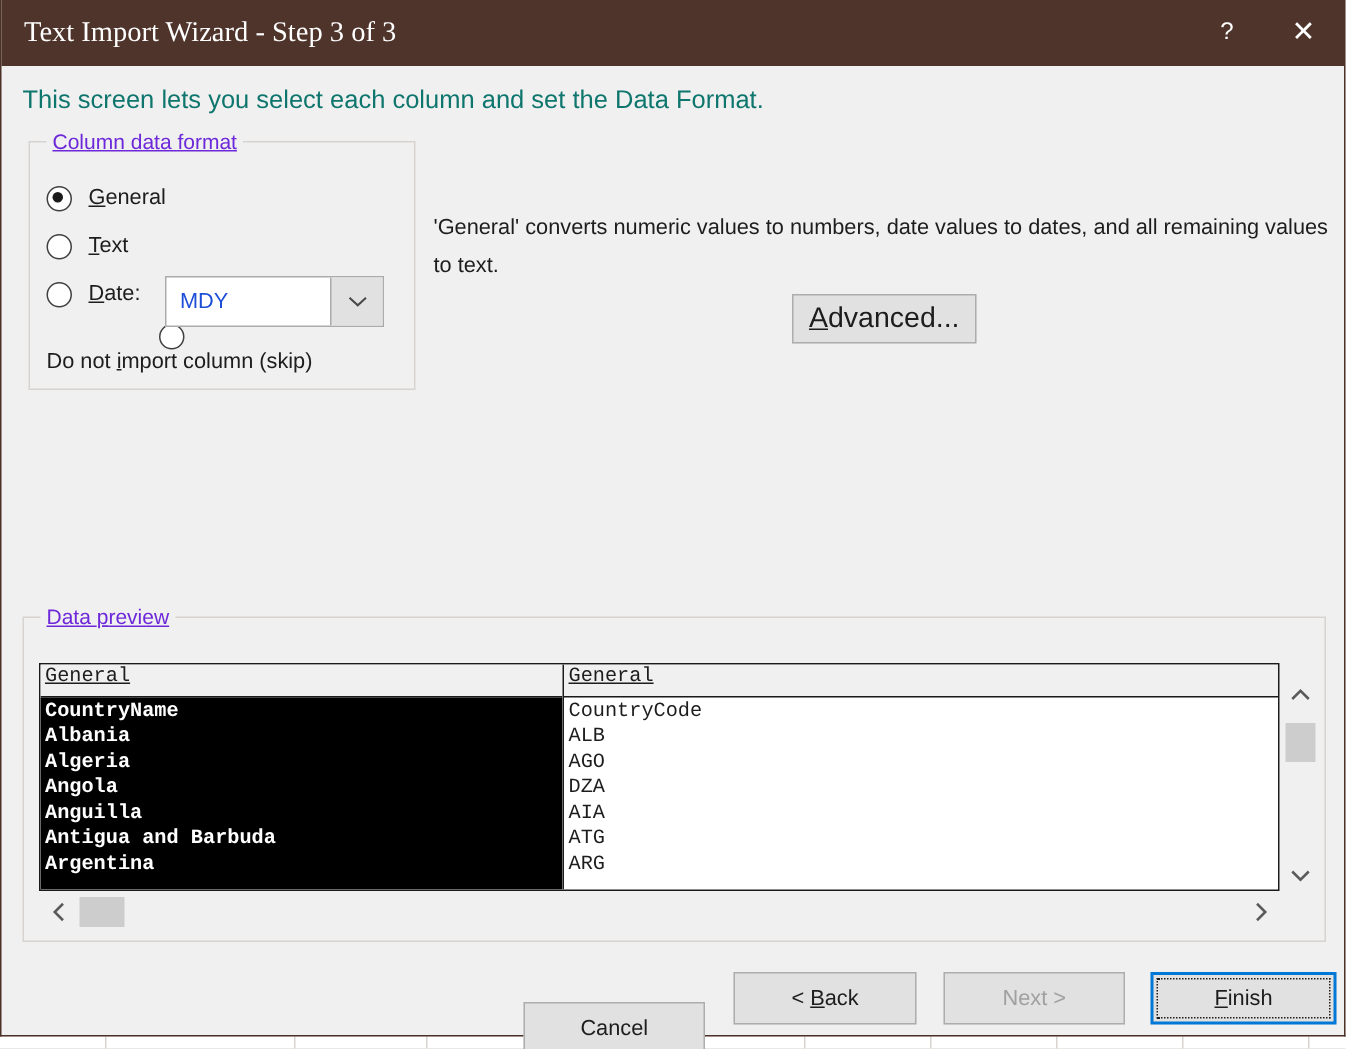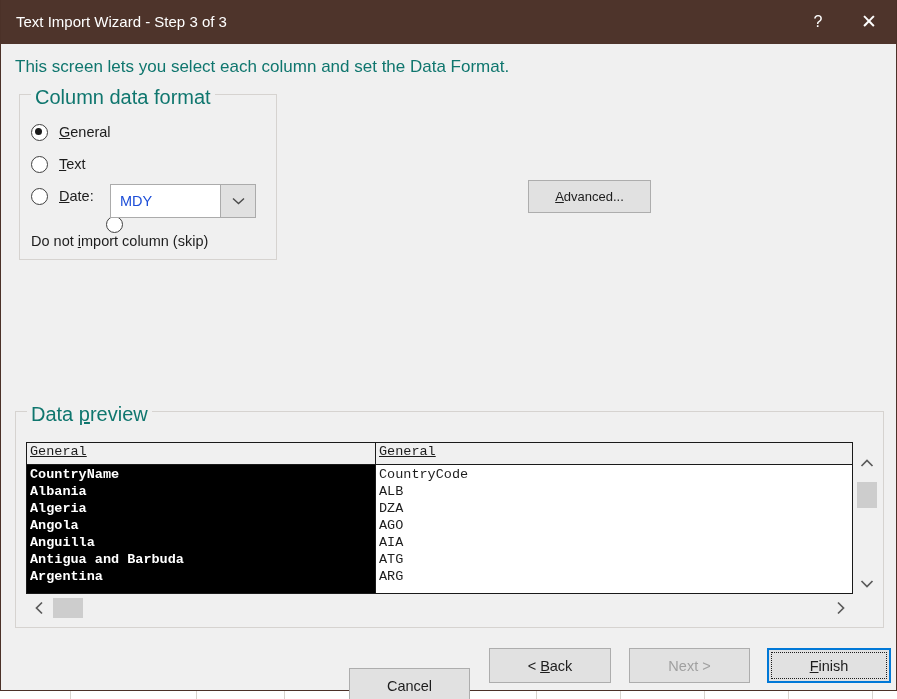--- a/index.html
+++ b/index.html
@@ -45,23 +45,24 @@
   #titlebar {
     position: relative;
     height: 44px;
     background: #4e342b;
     color: #ffffff;
   }
   #title-text {
     position: absolute;
     left: 15px; top: 0;
     line-height: 44px;
-    font-size: 15px;
+    font-size: 19px;
     color: #ffffff;
     white-space: nowrap;
+    font-family: Liberation Serif, serif;
   }
   .title-btn {
     position: absolute;
     top: 0; height: 44px; width: 46px;
     line-height: 44px;
     text-align: center;
     color: #ffffff;
     font-size: 17px;
     cursor: default;
   }
@@ -81,23 +82,24 @@
     position: absolute;
     box-sizing: border-box;
     border: 1px solid #d6d3d0;
     background: transparent;
   }
   .group-legend {
     position: absolute;
     top: -9px; left: 11px;
     background: #f0f0f0;
     padding: 0 4px;
-    font-size: 20px;
-    color: #0f766e;
+    font-size: 14px;
+    color: #6d28d9;
     white-space: nowrap;
+    text-decoration: underline;
   }
 
   #fmt-group { left: 18px; top: 94px; width: 258px; height: 166px; }
   #preview-group { left: 14px; top: 411px; width: 869px; height: 217px; }
 
   
   .radio-row {
     position: absolute;
     left: 11px;
     height: 24px;
@@ -163,26 +165,26 @@
   #desc {
     position: absolute;
     left: 288px; top: 140px;
     width: 597px;
     font-size: 14.5px;
     line-height: 25px;
     color: #1d1d1d;
   }
   #advanced-btn {
     position: absolute;
-    left: 527px; top: 180px;
+    left: 527px; top: 196px;
     width: 123px; height: 33px;
     box-sizing: border-box;
     border: 1px solid #adadad;
     background: #e1e1e1;
-    font-size: 13px;
+    font-size: 19px;
     color: #1d1d1d;
     font-family: "Liberation Sans", sans-serif;
     cursor: default;
     padding: 0;
   }
 
   
   #preview-frame {
     position: absolute;
     left: 25px; top: 442px;
@@ -357,20 +359,21 @@
 
   <div id="date-combo">
     <span id="date-combo-value">MDY</span>
     <span id="date-combo-arrow">
       <svg width="13" height="8" viewBox="0 0 13 8">
           <path d="M1 1.5 L6.5 6.5 L12 1.5" fill="none" stroke="#4a4a4a" stroke-width="1.4"></path>
         </svg>
     </span>
   </div>
 
+  <div id="desc">'General' converts numeric values to numbers, date values to dates, and all remaining values to text.</div>
   <button id="advanced-btn"><span class="ul">A</span>dvanced...</button>
 
   <div class="groupbox" id="preview-group">
     <div class="group-legend">Data <span class="ul">p</span>review</div>
   </div>
 
   <div id="preview-frame">
     <div class="pv-col" id="pv-col-0">
       <div class="pv-head">
         <span>General</span>
@@ -386,22 +389,22 @@
       </div>
     </div>
 
     <div class="pv-col" id="pv-col-1">
       <div class="pv-head">
         <span>General</span>
       </div>
       <div class="pv-body">
         <div class="pv-cell">CountryCode</div>
         <div class="pv-cell">ALB</div>
+        <div class="pv-cell">AGO</div>
         <div class="pv-cell">DZA</div>
-        <div class="pv-cell">AGO</div>
         <div class="pv-cell">AIA</div>
         <div class="pv-cell">ATG</div>
         <div class="pv-cell">ARG</div>
       </div>
     </div>
   </div>
 
   <div id="pv-vscroll">
     <div class="arrow" id="pv-v-up">
       <svg width="14" height="9" viewBox="0 0 14 9">

